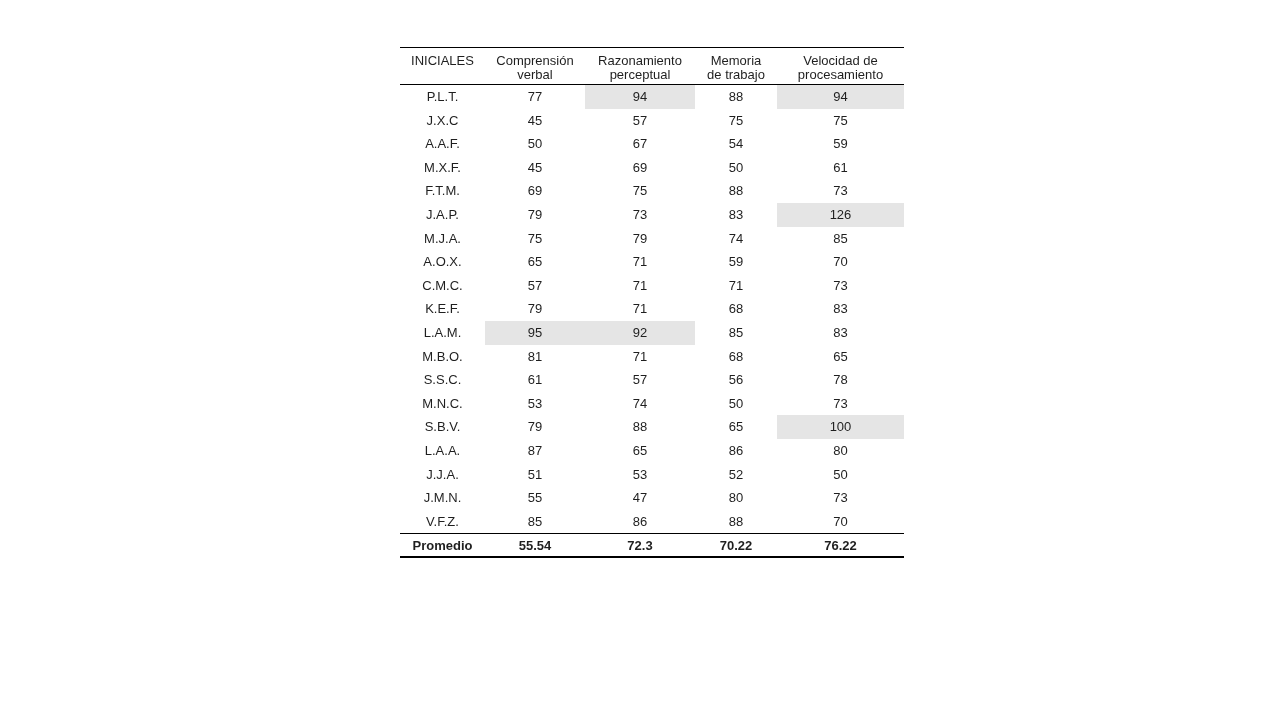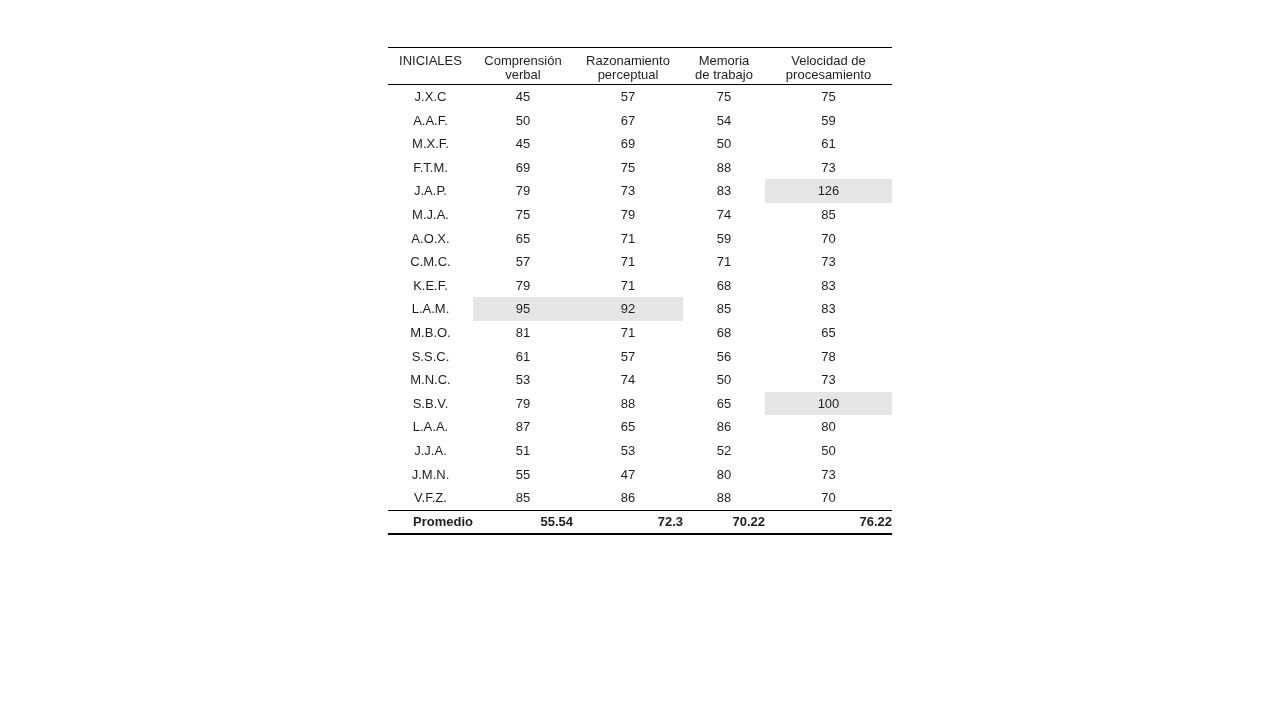--- a/index.html
+++ b/index.html
@@ -5,20 +5,21 @@
   * { margin:0; padding:0; box-sizing:border-box; }
   html,body { background:#fff; }
   .canvas {
     position:relative;
     width:1240px;
     height:720px;
     background:#ffffff;
     font-family:"Liberation Sans", sans-serif;
     color:var(--text,#1f1f1f);
     overflow:hidden;
+    margin-left:12px;
   }
   .table-wrap {
     position:absolute;
     left:388px;
     top:47px;
   }
   table.scores {
     border-collapse:collapse;
     table-layout:fixed;
     width:504px;
@@ -40,21 +41,21 @@
     vertical-align:middle;
     height:23.6px;
     line-height:23.6px;
     white-space:nowrap;
   }
   tbody td.hl {
     background:var(--hl,#e5e5e5);
   }
   tfoot td {
     font-weight:bold;
-    text-align:right;
+    text-align:center;
     vertical-align:middle;
     height:23.5px;
     border-top:1.5px solid var(--rule,#000);
     border-bottom:2px solid var(--rule,#000);
   }
 </style>
 </head>
 <body>
 
 <div class="canvas" style="--text: #1f1f1f; --rule: #000000; --hl: #e5e5e5;">
@@ -85,20 +86,27 @@
               <div>de trabajo</div>
             </th>
             <th>
               <div>Velocidad de</div>
               <div>procesamiento</div>
             </th>
           </tr>
       </thead>
       <tbody id="table-body">
           <tr>
+            <td>P.L.T.</td>
+            <td>77</td>
+            <td class="hl">94</td>
+            <td>88</td>
+            <td class="hl">94</td>
+          </tr>
+          <tr>
             <td>J.X.C</td>
             <td>45</td>
             <td>57</td>
             <td>75</td>
             <td>75</td>
           </tr>
           <tr>
             <td>A.A.F.</td>
             <td>50</td>
             <td>67</td>

